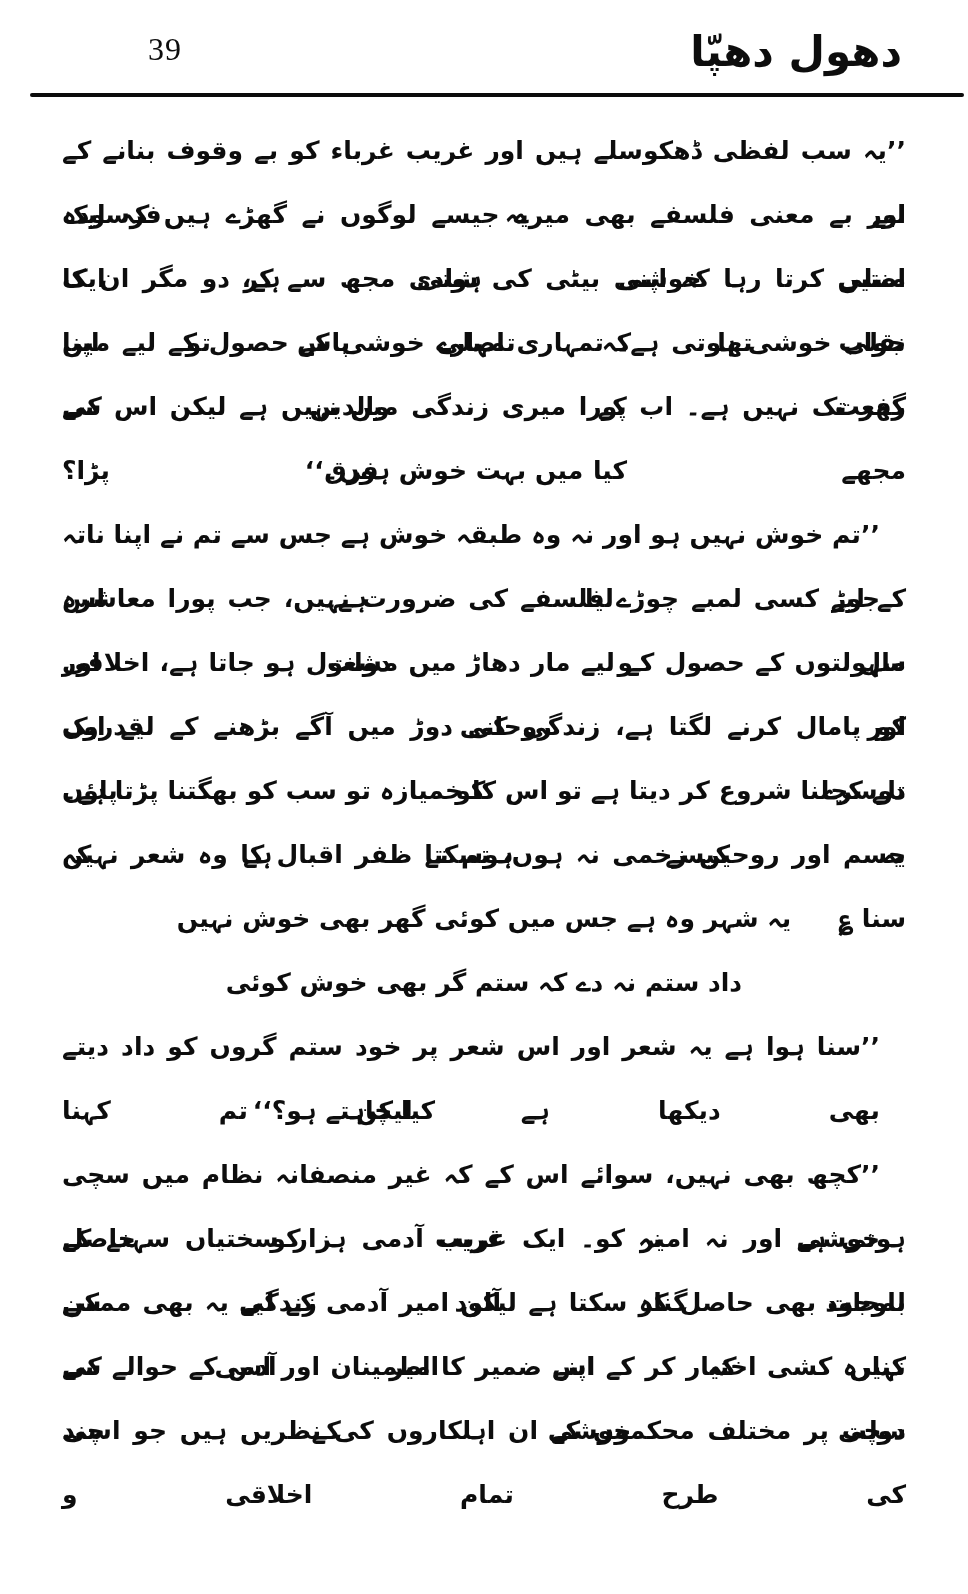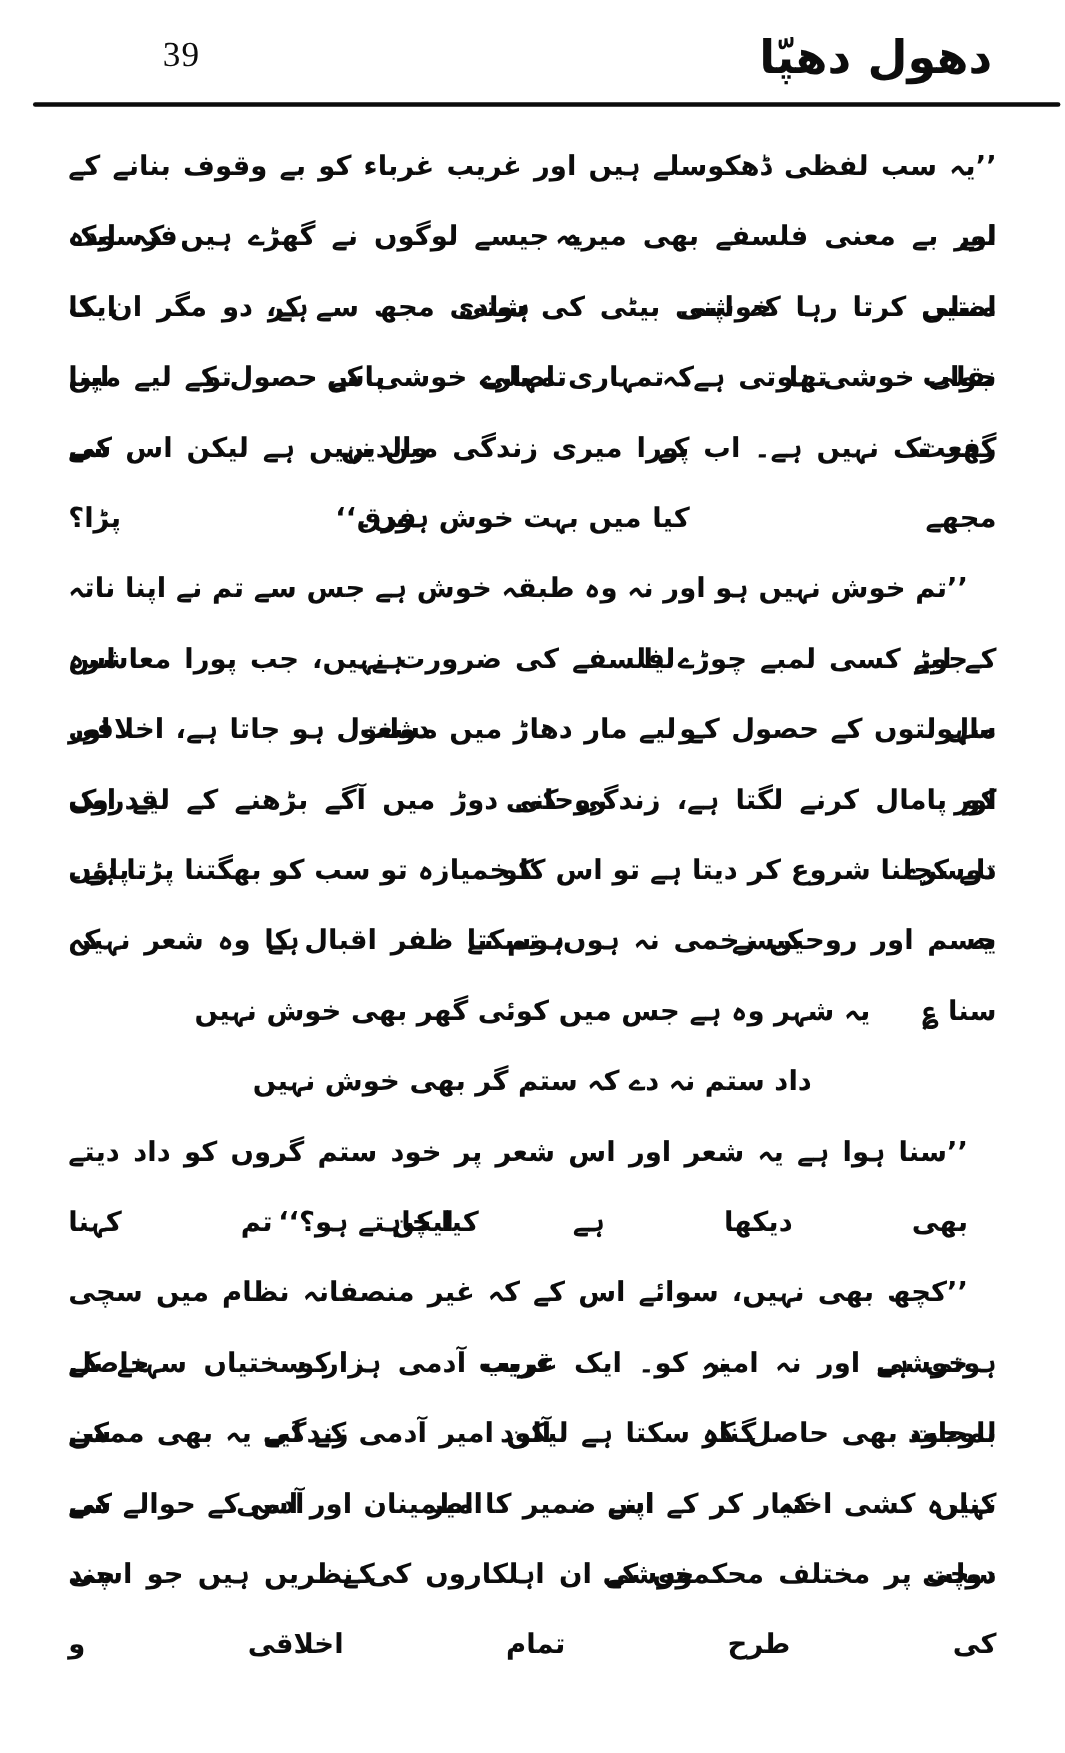--- a/index.html
+++ b/index.html
@@ -82,21 +82,21 @@
       <div class="line ind">’’تم خوش نہیں ہو اور نہ وہ طبقہ خوش ہے جس سے تم نے اپنا ناتہ جوڑ لیا ہے۔ اس</div>
       <div class="line">کے لیے کسی لمبے چوڑے فلسفے کی ضرورت نہیں، جب پورا معاشرہ مال و دولت اور</div>
       <div class="line">سہولتوں کے حصول کے لیے مار دھاڑ میں مشغول ہو جاتا ہے، اخلاقی اور روحانی قدروں</div>
       <div class="line">کو پامال کرنے لگتا ہے، زندگی کی دوڑ میں آگے بڑھنے کے لیے ایک دوسرے کو پاؤں</div>
       <div class="line">تلے کچلنا شروع کر دیتا ہے تو اس کا خمیازہ تو سب کو بھگتنا پڑتا ہے۔ یہ کیسے ہوسکتا ہے کہ</div>
       <div class="line start-last">جسم اور روحیں زخمی نہ ہوں، تم نے ظفر اقبال کا وہ شعر نہیں سنا ؏</div>
     </section>
 
     <section class="para">
       <div class="line verse">یہ شہر وہ ہے جس میں کوئی گھر بھی خوش نہیں</div>
-      <div class="line verse">داد ستم نہ دے کہ ستم گر بھی خوش نہیں</div>
+      <div class="line verse">داد ستم نہ دے کہ ستم گر بھی خوش کوئی</div>
     </section>
 
     <section class="para">
       <div class="line ind">’’سنا ہوا ہے یہ شعر اور اس شعر پر خود ستم گروں کو داد دیتے بھی دیکھا ہے لیکن تم کہنا</div>
       <div class="line c140">کیا چاہتے ہو؟‘‘</div>
     </section>
 
     <section class="para">
       <div class="line ind">’’کچھ بھی نہیں، سوائے اس کے کہ غیر منصفانہ نظام میں سچی خوشی نہ غریب کو حاصل</div>
       <div class="line">ہوتی ہے اور نہ امیر کو۔ ایک غریب آدمی ہزار سختیاں سہنے کے باوجود گناہ آلود زندگی سے</div>

